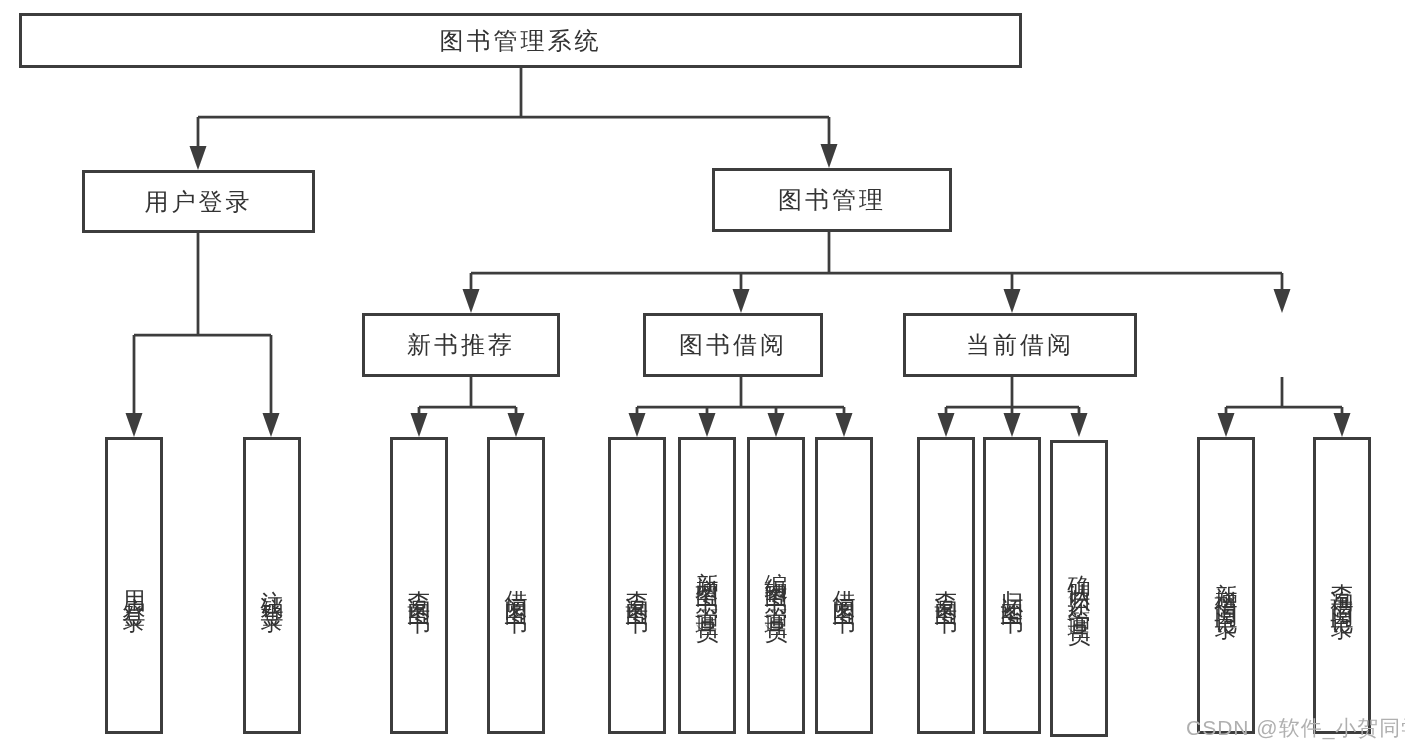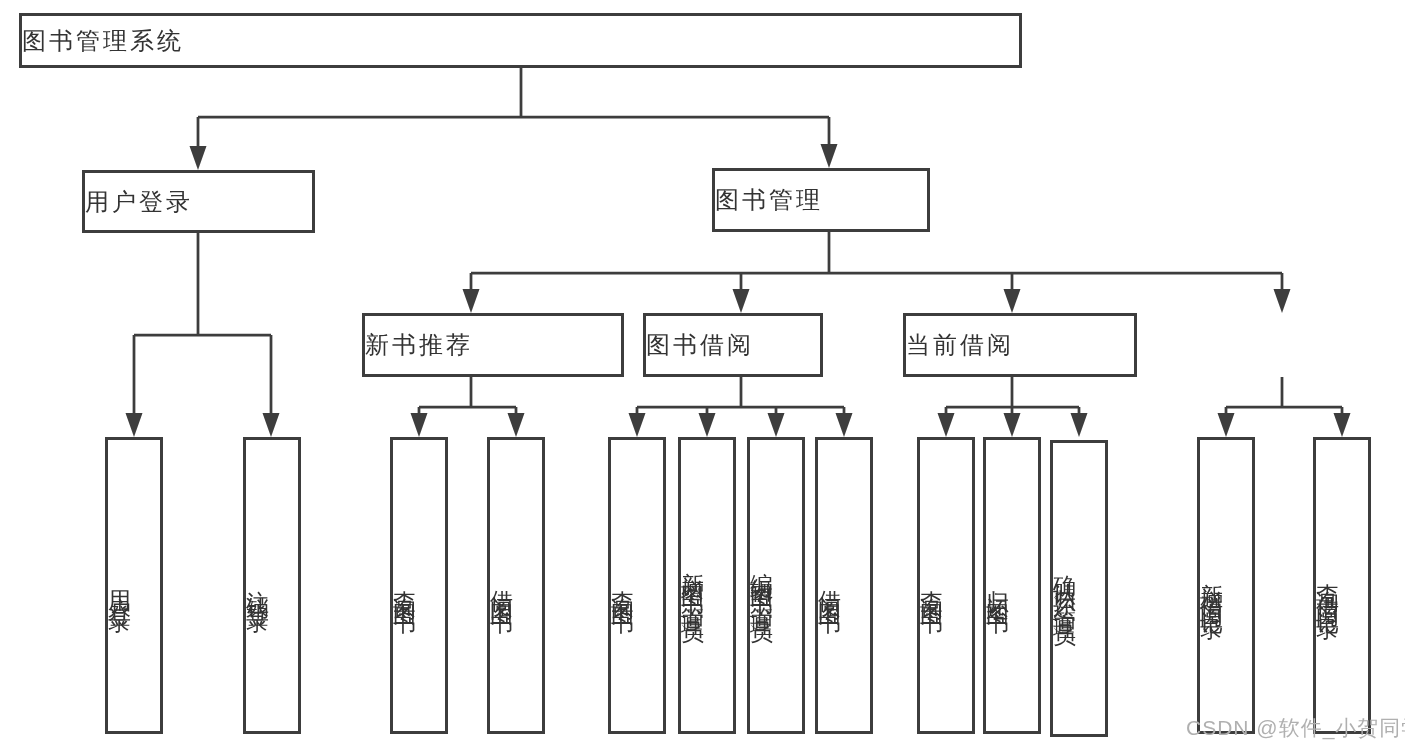--- a/index.html
+++ b/index.html
@@ -8,37 +8,37 @@
     background: var(--background, #ffffff);
     font-family: "Liberation Sans", sans-serif;
     overflow: hidden;
   }
   #canvas { position: relative; width: 1405px; height: 747px; background: var(--background, #ffffff); }
   #wires { position: absolute; left: 0; top: 0; color: var(--line, #3d3d3d); }
   .node {
     position: absolute;
     border: 3px solid var(--line, #3d3d3d);
     background: #ffffff;
-    display: flex; align-items: center; 
+    display: flex; align-items: center; justify-content: center;
     color: var(--text, #333333);
   }
   .hnode .label { font-size: 24px; letter-spacing: 3px; white-space: nowrap; }
   .vnode .label {
     writing-mode: vertical-rl;
     text-orientation: mixed;
     font-size: 23px;
     letter-spacing: 7px;
     line-height: 1;
     white-space: nowrap;
   }
   
   .n-root   { left: 19px;  top: 13px;  width: 1003px; height: 55px; }
   .n-ulogin { left: 82px;  top: 170px; width: 233px;  height: 63px; }
-  .n-bmgmt  { left: 712px; top: 168px; width: 218px;  height: 64px; }
-  .n-rec    { left: 362px; top: 313px; width: 262px;  height: 64px; }
+  .n-bmgmt  { left: 712px; top: 168px; width: 240px;  height: 64px; }
+  .n-rec    { left: 362px; top: 313px; width: 198px;  height: 64px; }
   .n-bor    { left: 624px; top: 313px; width: 180px;  height: 64px; margin-left: 19px; }
   .n-cur    { left: 903px; top: 313px; width: 234px;  height: 64px; }
   .n-hist   { left: 1173px;top: 313px; width: 218px;  height: 64px; }
   .vnode    { top: 437px;  width: 58px; height: 297px; }
   .v-login  { left: 105px; }
   .v-logout { left: 243px; }
   .v-rq     { left: 390px; }
   .v-rb     { left: 487px; }
   .v-bq     { left: 608px; }
   .v-ba     { left: 678px; }

